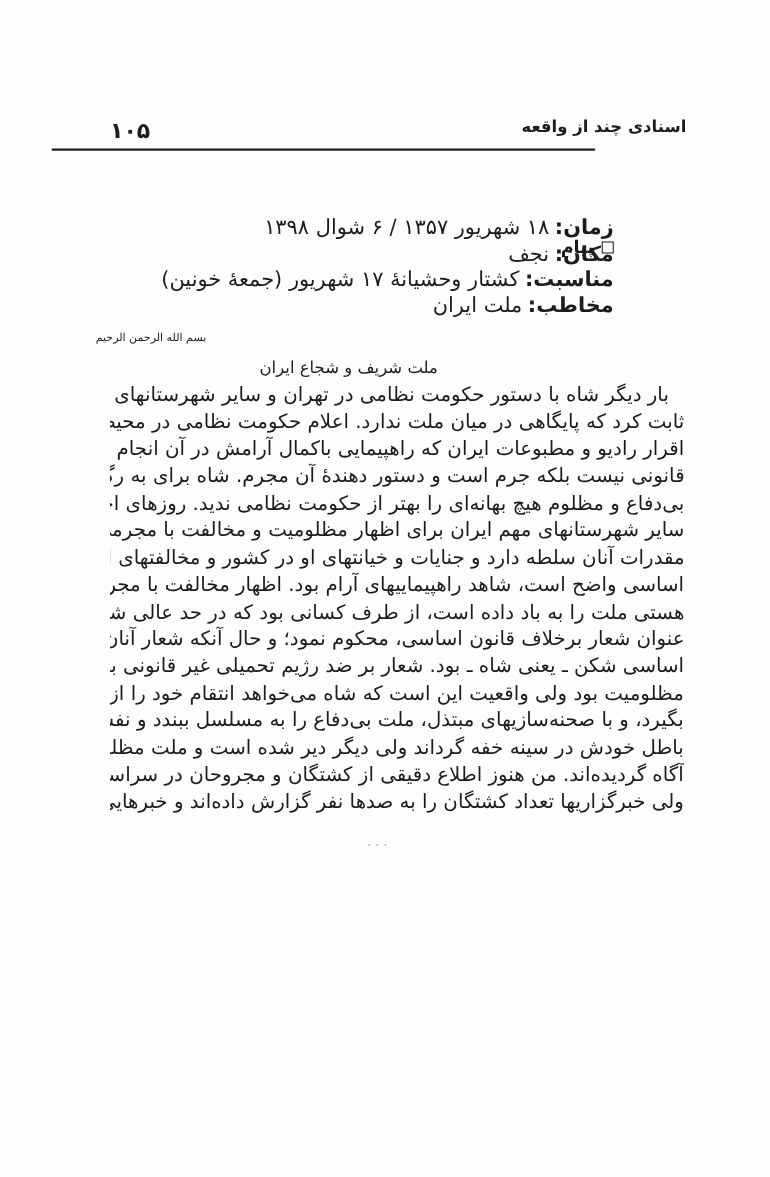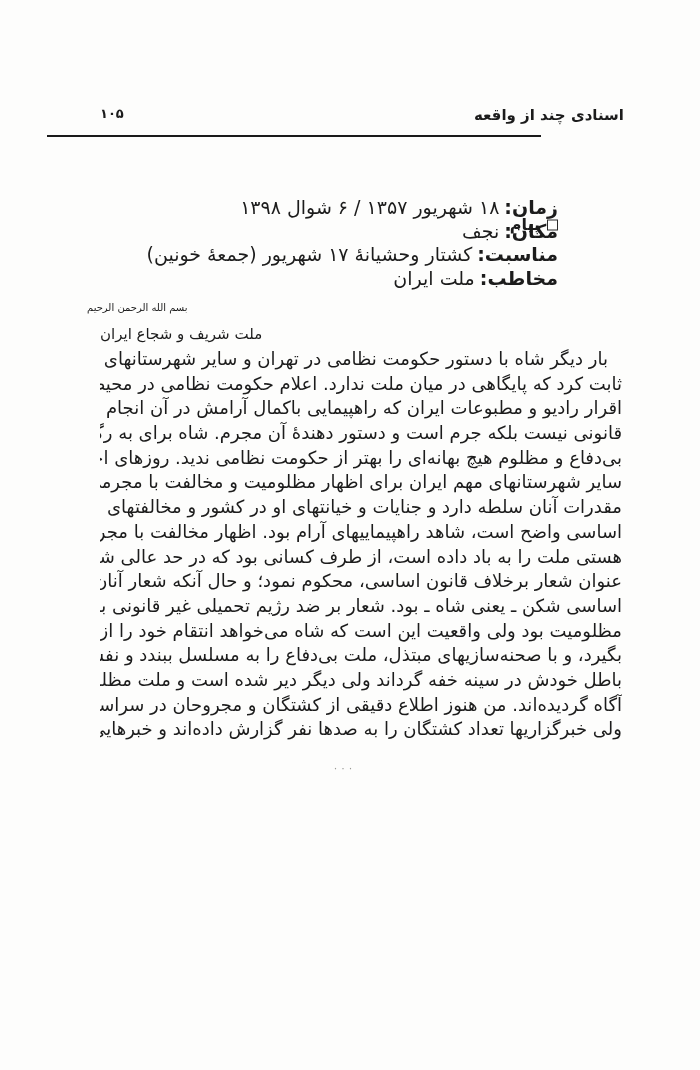--- a/index.html
+++ b/index.html
@@ -25,21 +25,21 @@
     right: 76px;
     font-size: 15px;
     font-weight: bold;
     letter-spacing: 0.5px;
     white-space: nowrap;
   }
   .page-number {
     position: absolute;
     top: 106px;
     left: 100px;
-    font-size: 13px;
+    font-size: 20px;
     font-weight: bold;
     direction: rtl;
   }
   .header-rule {
     position: absolute;
     top: 135px;
     left: 47px;
     width: 494px;
     height: 2px;
     background: #1a1a1a;
@@ -91,21 +91,21 @@
     text-align: left;
     transform: translateX(-13px);
     font-size: 10px;
     line-height: 22px;
   }
   .salutation {
     position: absolute;
     top: 323px;
     left: 100px;
     width: 522px;
-    text-align: left;
+    text-align: center;
     padding-right: 88px;
     box-sizing: border-box;
     font-size: 15px;
     line-height: 22px;
   }
 
   
   .body-text {
     position: absolute;
     top: 347px;

